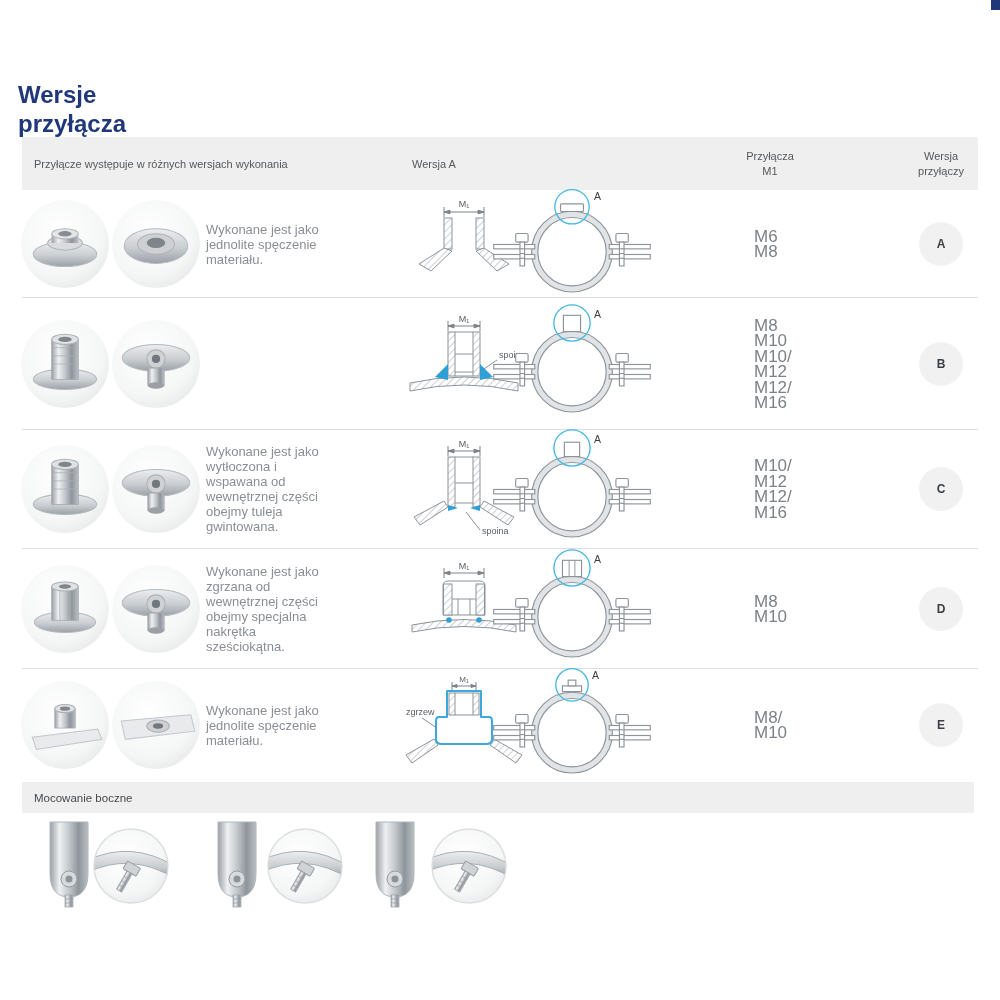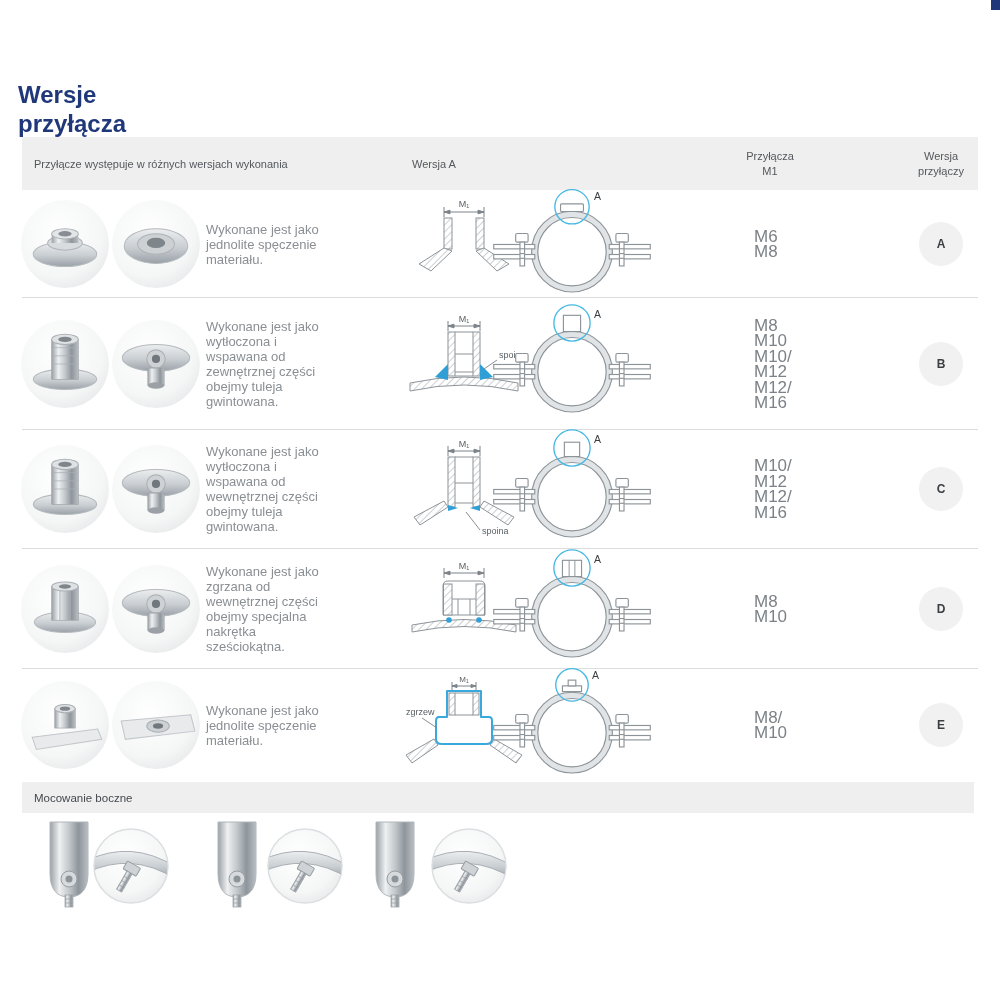--- a/index.html
+++ b/index.html
@@ -216,21 +216,20 @@
       <div class="photos">
         <svg class="photo" viewBox="0 0 88 88">
           <circle cx="44" cy="44" r="43" fill="url(#photoG)"></circle>
             <use href="#fit-sleeve"></use>
           </svg>
         <svg class="photo" viewBox="0 0 88 88">
           <circle cx="44" cy="44" r="43" fill="url(#photoG)"></circle>
             <use href="#fit-plate-top"></use>
           </svg>
       </div>
-      <div class="desc">Wykonane jest jako wytłoczona i wspawana od zewnętrznej części obejmy tuleja gwintowana.</div>
       <svg class="section" viewBox="0 0 130 100">
         <g stroke="#7c838a" stroke-width="1">
           <line x1="44" y1="12" x2="76" y2="12"></line>
             <line x1="44" y1="7" x2="44" y2="17"></line>
             <line x1="76" y1="7" x2="76" y2="17"></line>
           <polygon points="44,12 50,10.2 50,13.8" fill="#7c838a"></polygon>
             <polygon points="76,12 70,10.2 70,13.8" fill="#7c838a"></polygon>
         </g>
         <text x="60" y="8" class="dim" text-anchor="middle">M₁</text>
         <g fill="url(#hatch)" stroke="#8d9499" stroke-width="1">

